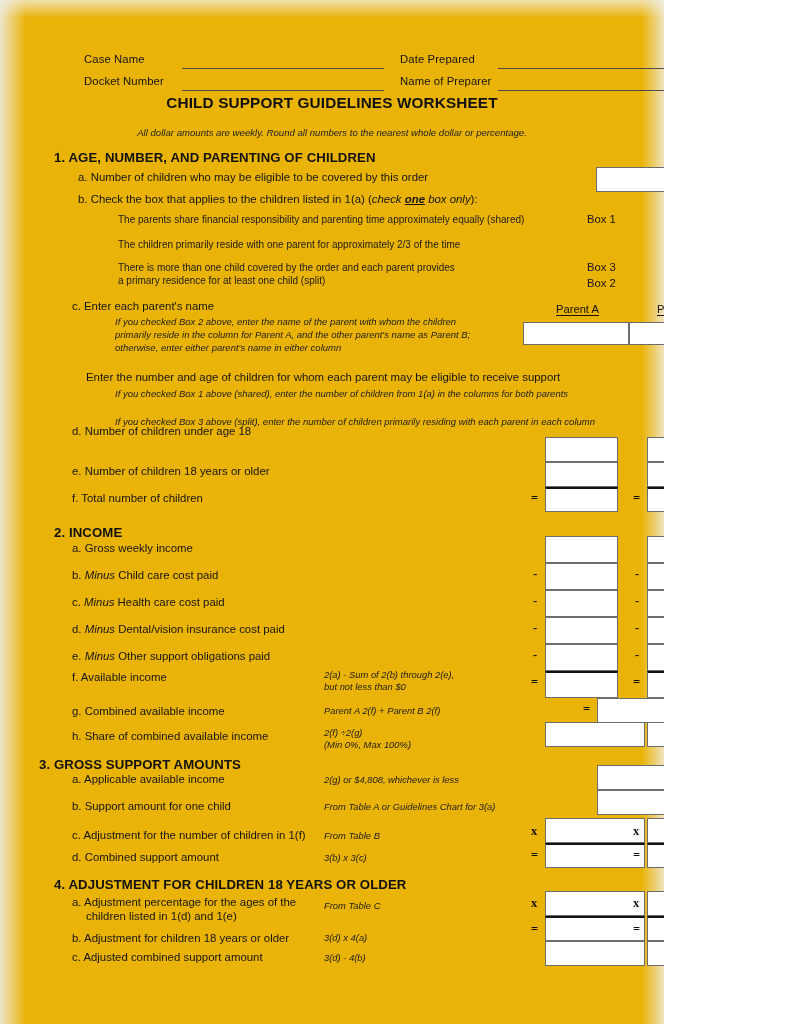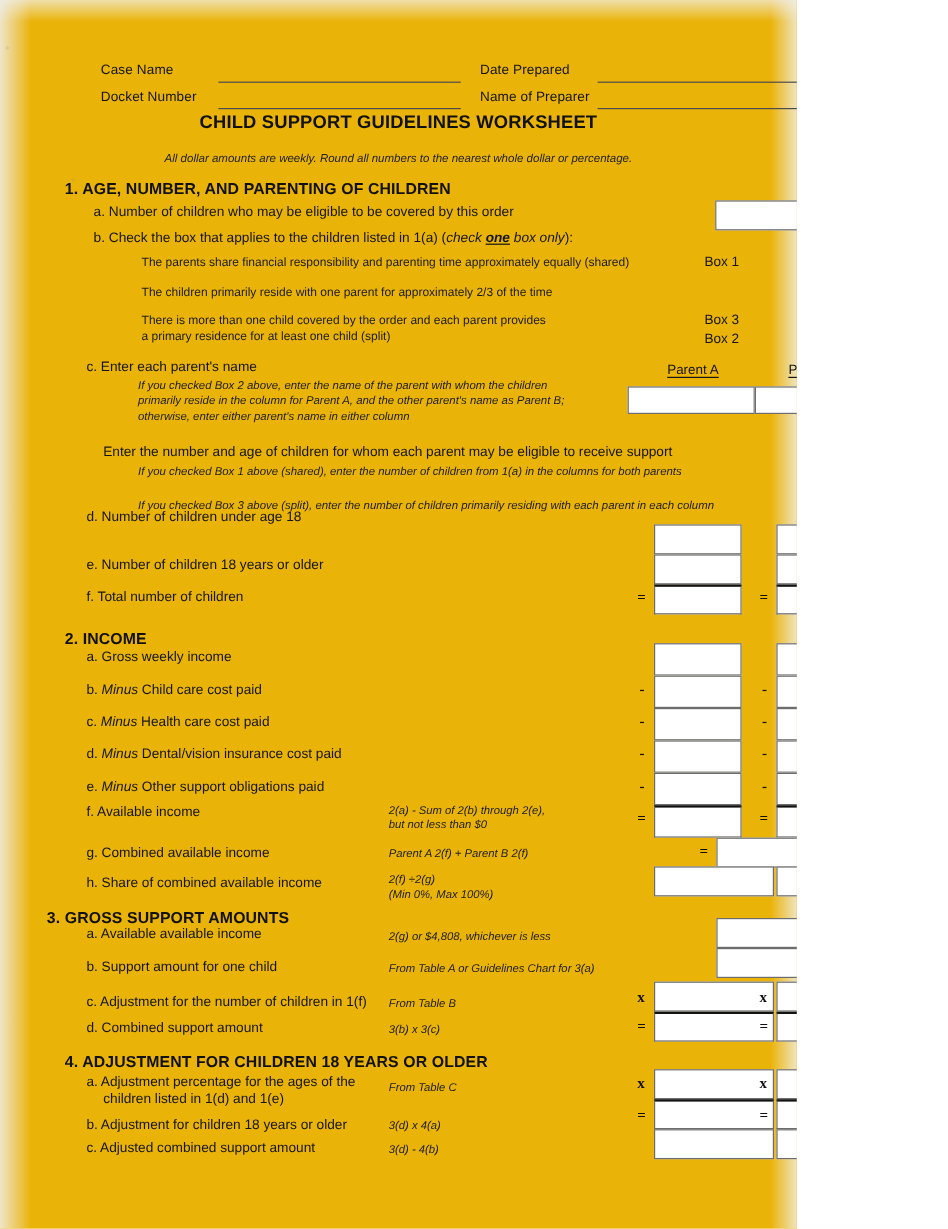--- a/index.html
+++ b/index.html
@@ -280,21 +280,21 @@
   <div class="op" style="left:583px; top:702px;">=</div>
 
   <div class="item" style="left:72px; top:729px;">h. Share of combined available income</div>
   <div class="formula" style="left:324px; top:727px;">2(f) ÷2(g)</div>
   <div class="formula" style="left:324px; top:739px;">(Min 0%, Max 100%)</div>
   <div class="fbox" style="left:545px; top:722px; width:100px; height:25px;"></div>
   <div class="fbox" style="left:647px; top:722px; width:73px; height:25px;"></div>
 
   <div class="sec-head" style="left:39px; top:757px;">3. GROSS SUPPORT AMOUNTS</div>
 
-  <div class="item" style="left:72px; top:772px;">a. Available available income</div>
+  <div class="item" style="left:72px; top:772px;">a. Applicable available income</div>
   <div class="formula" style="left:324px; top:774px;">2(g) or $4,808, whichever is less</div>
   <div class="fbox" style="left:597px; top:765px; width:73px; height:25px;"></div>
 
   <div class="item" style="left:72px; top:799px;">b. Support amount for one child</div>
   <div class="formula" style="left:324px; top:801px;">From Table A or Guidelines Chart for 3(a)</div>
   <div class="fbox" style="left:597px; top:790px; width:73px; height:25px;"></div>
 
   <div class="item" style="left:72px; top:828px;">c. Adjustment for the number of children in 1(f)</div>
   <div class="formula" style="left:324px; top:830px;">From Table B</div>
   <div class="fbox" style="left:545px; top:818px; width:100px; height:25px;"></div>

